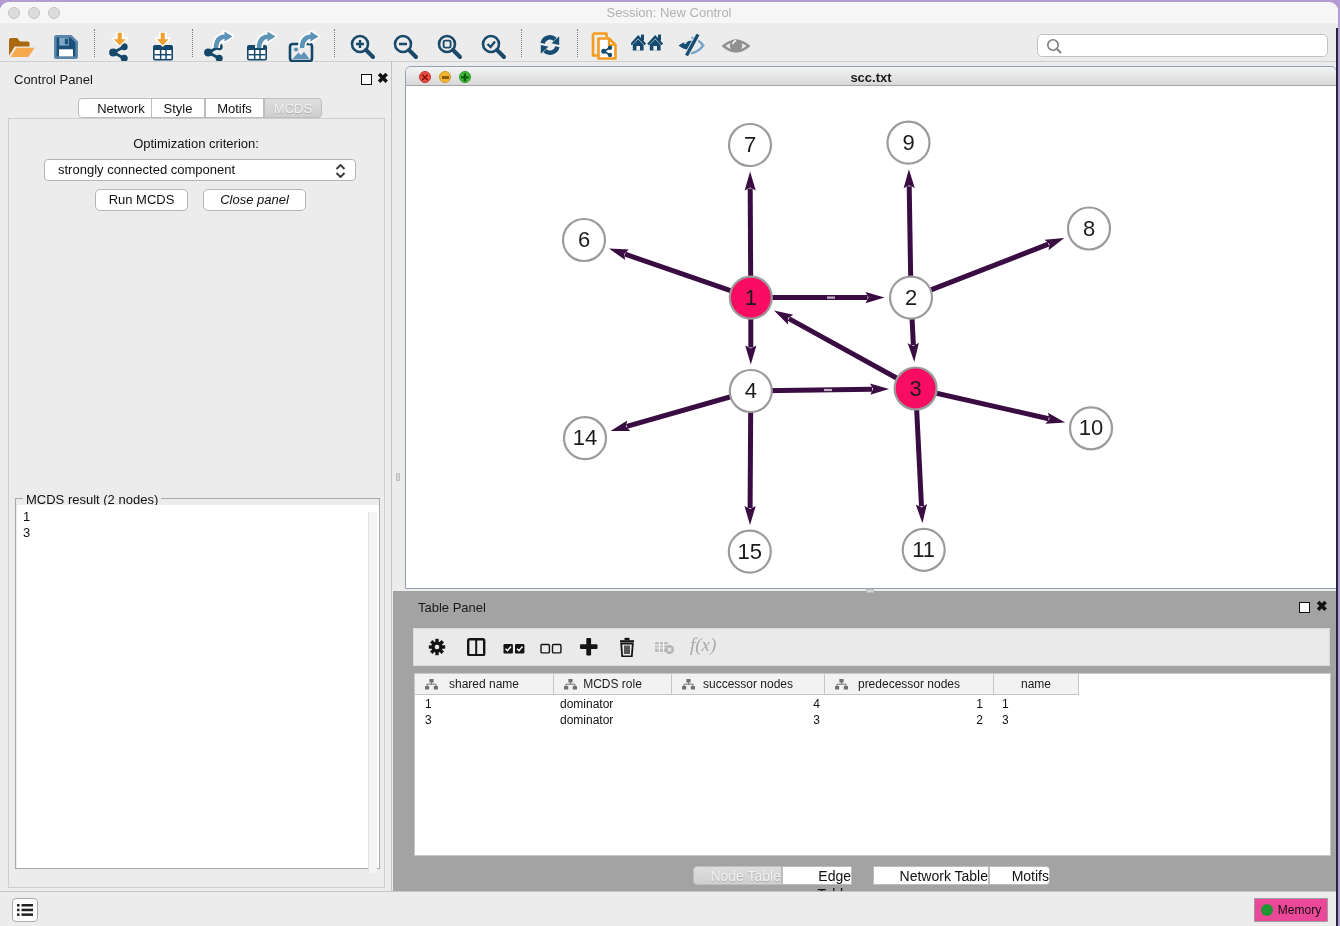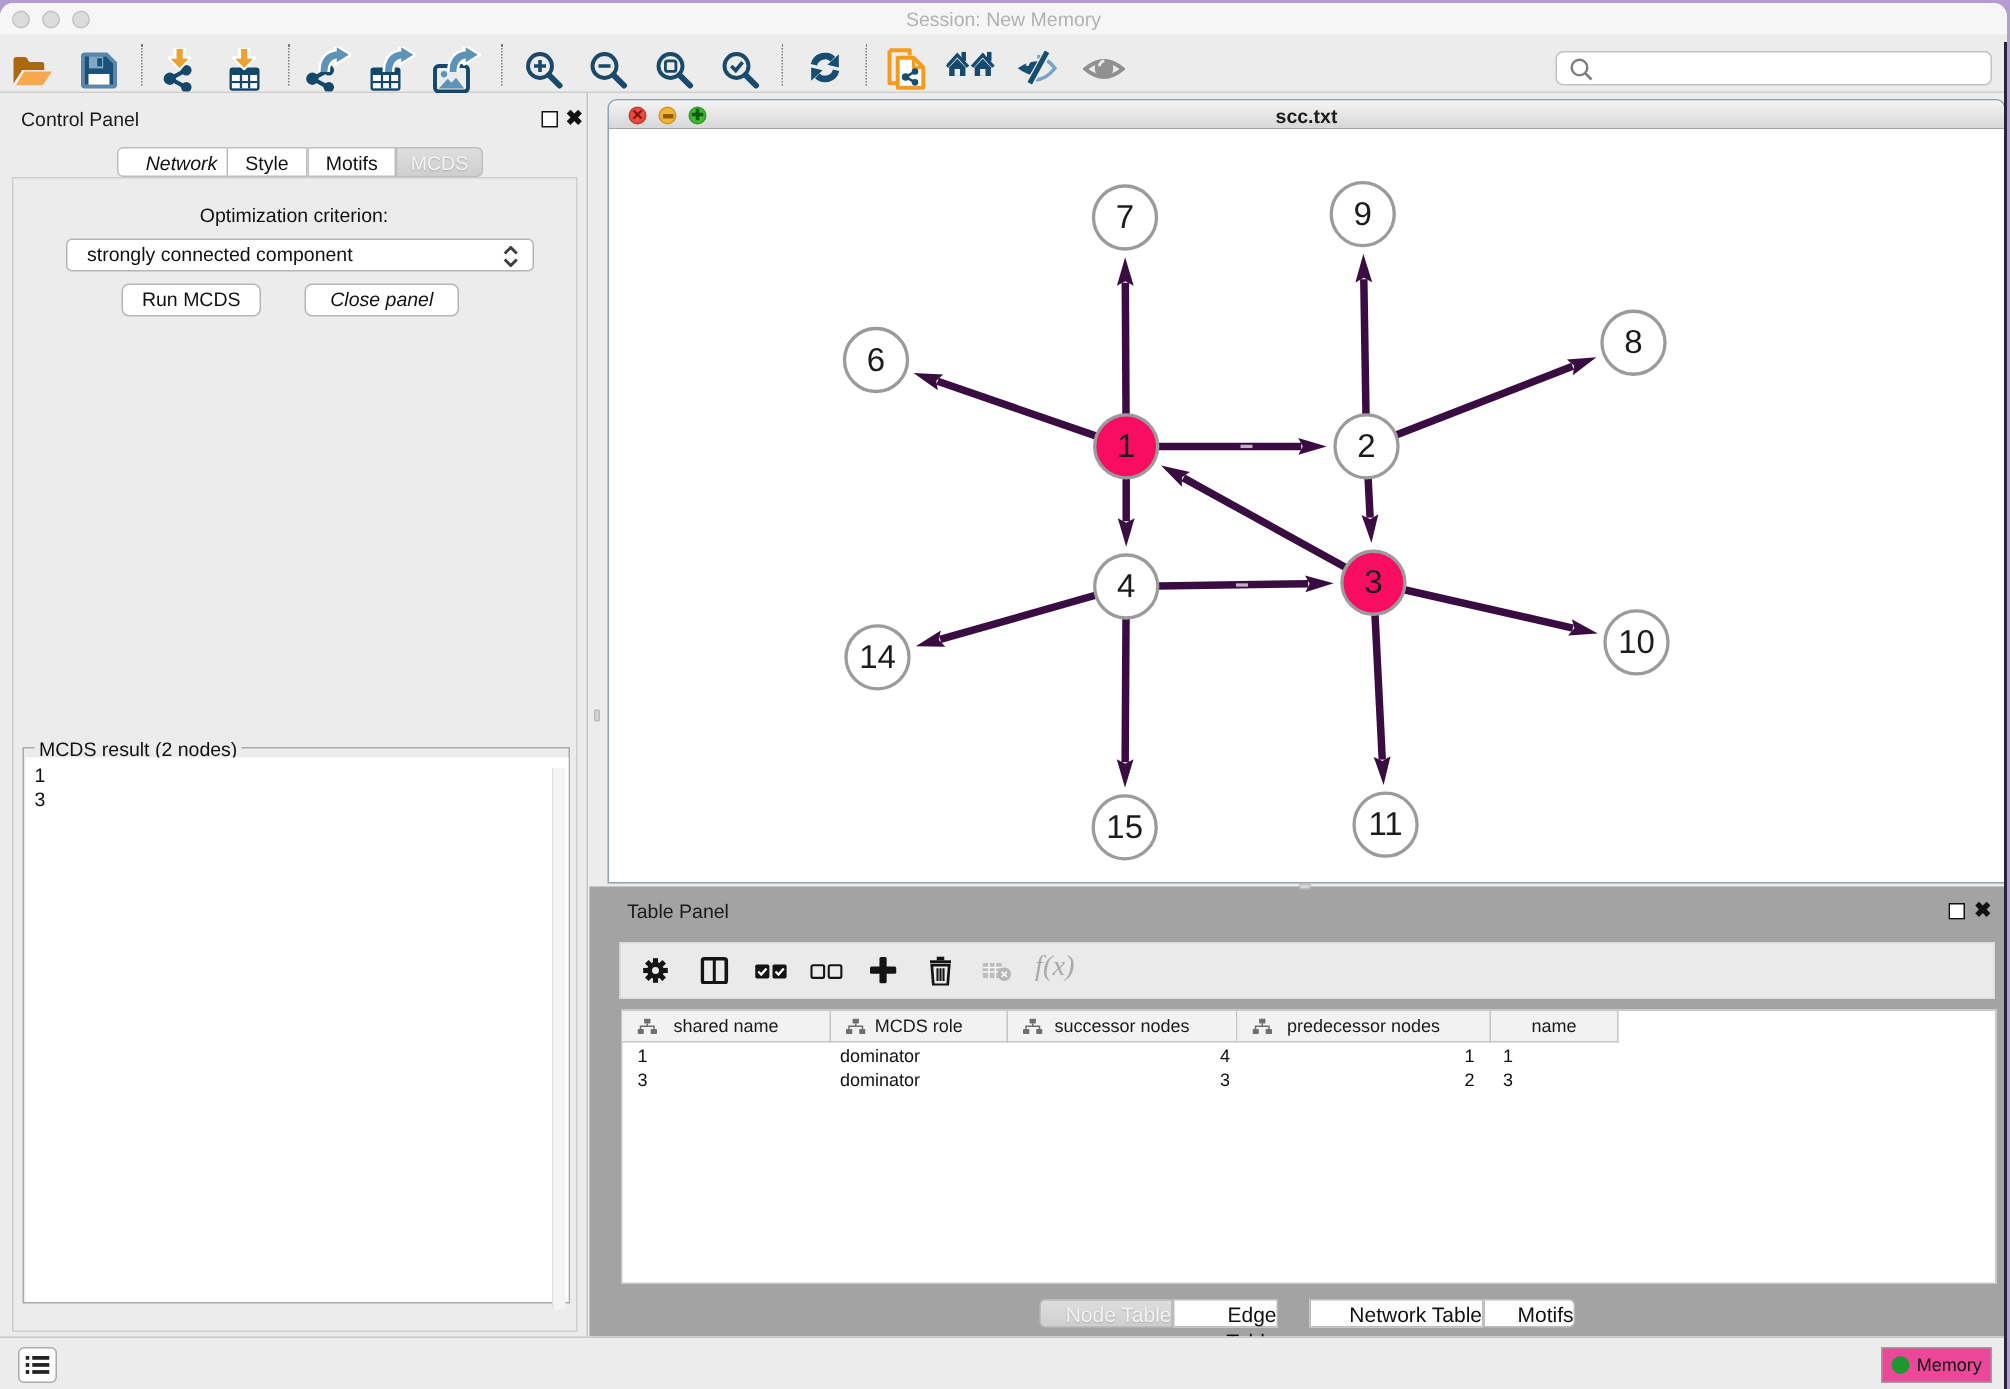--- a/index.html
+++ b/index.html
@@ -49,21 +49,21 @@
 #listbtn { position:absolute; left:12px; top:6px; width:26px; height:24px; background:#fdfdfd; border:1px solid #ababab; border-radius:4px; }
 #membtn { position:absolute; left:1254px; top:6px; width:74px; height:24px; background:#ec4899; border:1px solid #9e9e9e; font-size:12px; color:#111; text-align:center; line-height:22px; }
 </style>
 </head>
 <body>
 <div id="app">
   <div id="titlebar">
     <div class="tl" style="left:8px;"></div>
     <div class="tl" style="left:28px;"></div>
     <div class="tl" style="left:48px;"></div>
-    <div id="wtitle">Session: New Memory</div>
+    <div id="wtitle">Session: New Control</div>
   </div>
   <div id="toolbar">
     <div class="ticon" style="left:8px; top:14px;"><svg width="28" height="21" viewBox="0 0 28 21">
           <path d="M1 18.5 L1 3 Q1 1 3 1 L8.5 1 Q9.6 1 10.2 2 L11 3.6 Q11.5 4.4 12.6 4.4 L20 4.4 Q21.5 4.4 21.5 6 L21.5 9.6 L6.8 9.6 L1 18.7 Z" fill="#aa690f"></path>
 <path d="M2.6 19.9 L8.3 10.7 L26.6 10.7 L20.9 19.3 Q20.5 19.9 19.6 19.9 Z" fill="#f6a94c"></path>
         </svg></div>
 <div class="ticon" style="left:53px; top:11px;"><svg width="26" height="26" viewBox="0 0 26 26">
           <path d="M1 3.5 Q1 1 3.5 1 L18.5 1 L25 7.5 L25 22.5 Q25 25 22.5 25 L3.5 25 Q1 25 1 22.5 Z" fill="#5b87ac"></path>
 <path d="M3.6 3.6 L17.5 3.6 L22.4 8.5 L22.4 22.4 L3.6 22.4 Z" fill="#1b5178"></path>
 <rect x="6.3" y="3.6" width="9.5" height="8" fill="#7fa8c6"></rect>
@@ -224,33 +224,33 @@
         <svg width="18" height="18" style="position:absolute;left:7px;top:2px;" viewBox="0 0 18 18">
           <circle cx="8" cy="8" r="5.2" fill="none" stroke="#7d7d7d" stroke-width="1.6"></circle>
           <line x1="12" y1="12" x2="16" y2="16" stroke="#7d7d7d" stroke-width="1.8"></line>
         </svg>
       </div>
   </div>
   <div id="cpanel">
     <div id="cphead">Control Panel</div>
     <div class="floatbtn" style="left:361px;"></div>
     <div class="closex" style="left:377px;">✖</div>
-    <div class="ctab" style="left:78px; width:86px;border-radius:4px 0 0 4px;font-style:italic;">Network</div>
+    <div class="ctab" style="left:78px; width:86px;border-radius:4px 0 0 4px;">Network</div>
     <div class="ctab" style="left:151px; width:54px;">Style</div>
     <div class="ctab" style="left:205px; width:59px;">Motifs</div>
     <div class="ctab" style="left:264px; width:58px; background:linear-gradient(#dedede,#cfcfcf); color:#f4f4f4; border-radius:0 4px 4px 0; text-shadow:0 1px 1px #aaa;">MCDS</div>
     <div id="cpcontent"></div>
     <div id="dropdown">strongly connected component
       <svg width="11" height="14" style="position:absolute;right:9px;top:4px;" viewBox="0 0 11 14">
         <path d="M1.5 5 L5.5 1 L9.5 5" fill="none" stroke="#3f3f3f" stroke-width="2"></path>
         <path d="M1.5 9 L5.5 13 L9.5 9" fill="none" stroke="#3f3f3f" stroke-width="2"></path>
       </svg>
     </div>
     <div id="optlabel">Optimization criterion:</div>
-    <div class="btn" style="left:81px; width:93px;">Run MCDS</div>
+    <div class="btn" style="left:95px; width:93px;">Run MCDS</div>
     <div class="btn" style="left:203px; width:103px;font-style:italic;">Close panel</div>
     <div id="mcdsgroup">
       <div id="mcdstitle">MCDS result (2 nodes)</div>
       <div id="mcdstext">1<br>3<div id="mcdsscroll"></div></div>
     </div>
   </div>
   <div id="netwin">
     <div id="nettitle">
       <div class="mac" style="left:13px; background:#e94b41; border:1px solid #c3392f; color:#7e100a;">✕</div>
       <div class="mac" style="left:33px; background:#f5b52f; border:1px solid #cf9723;">

